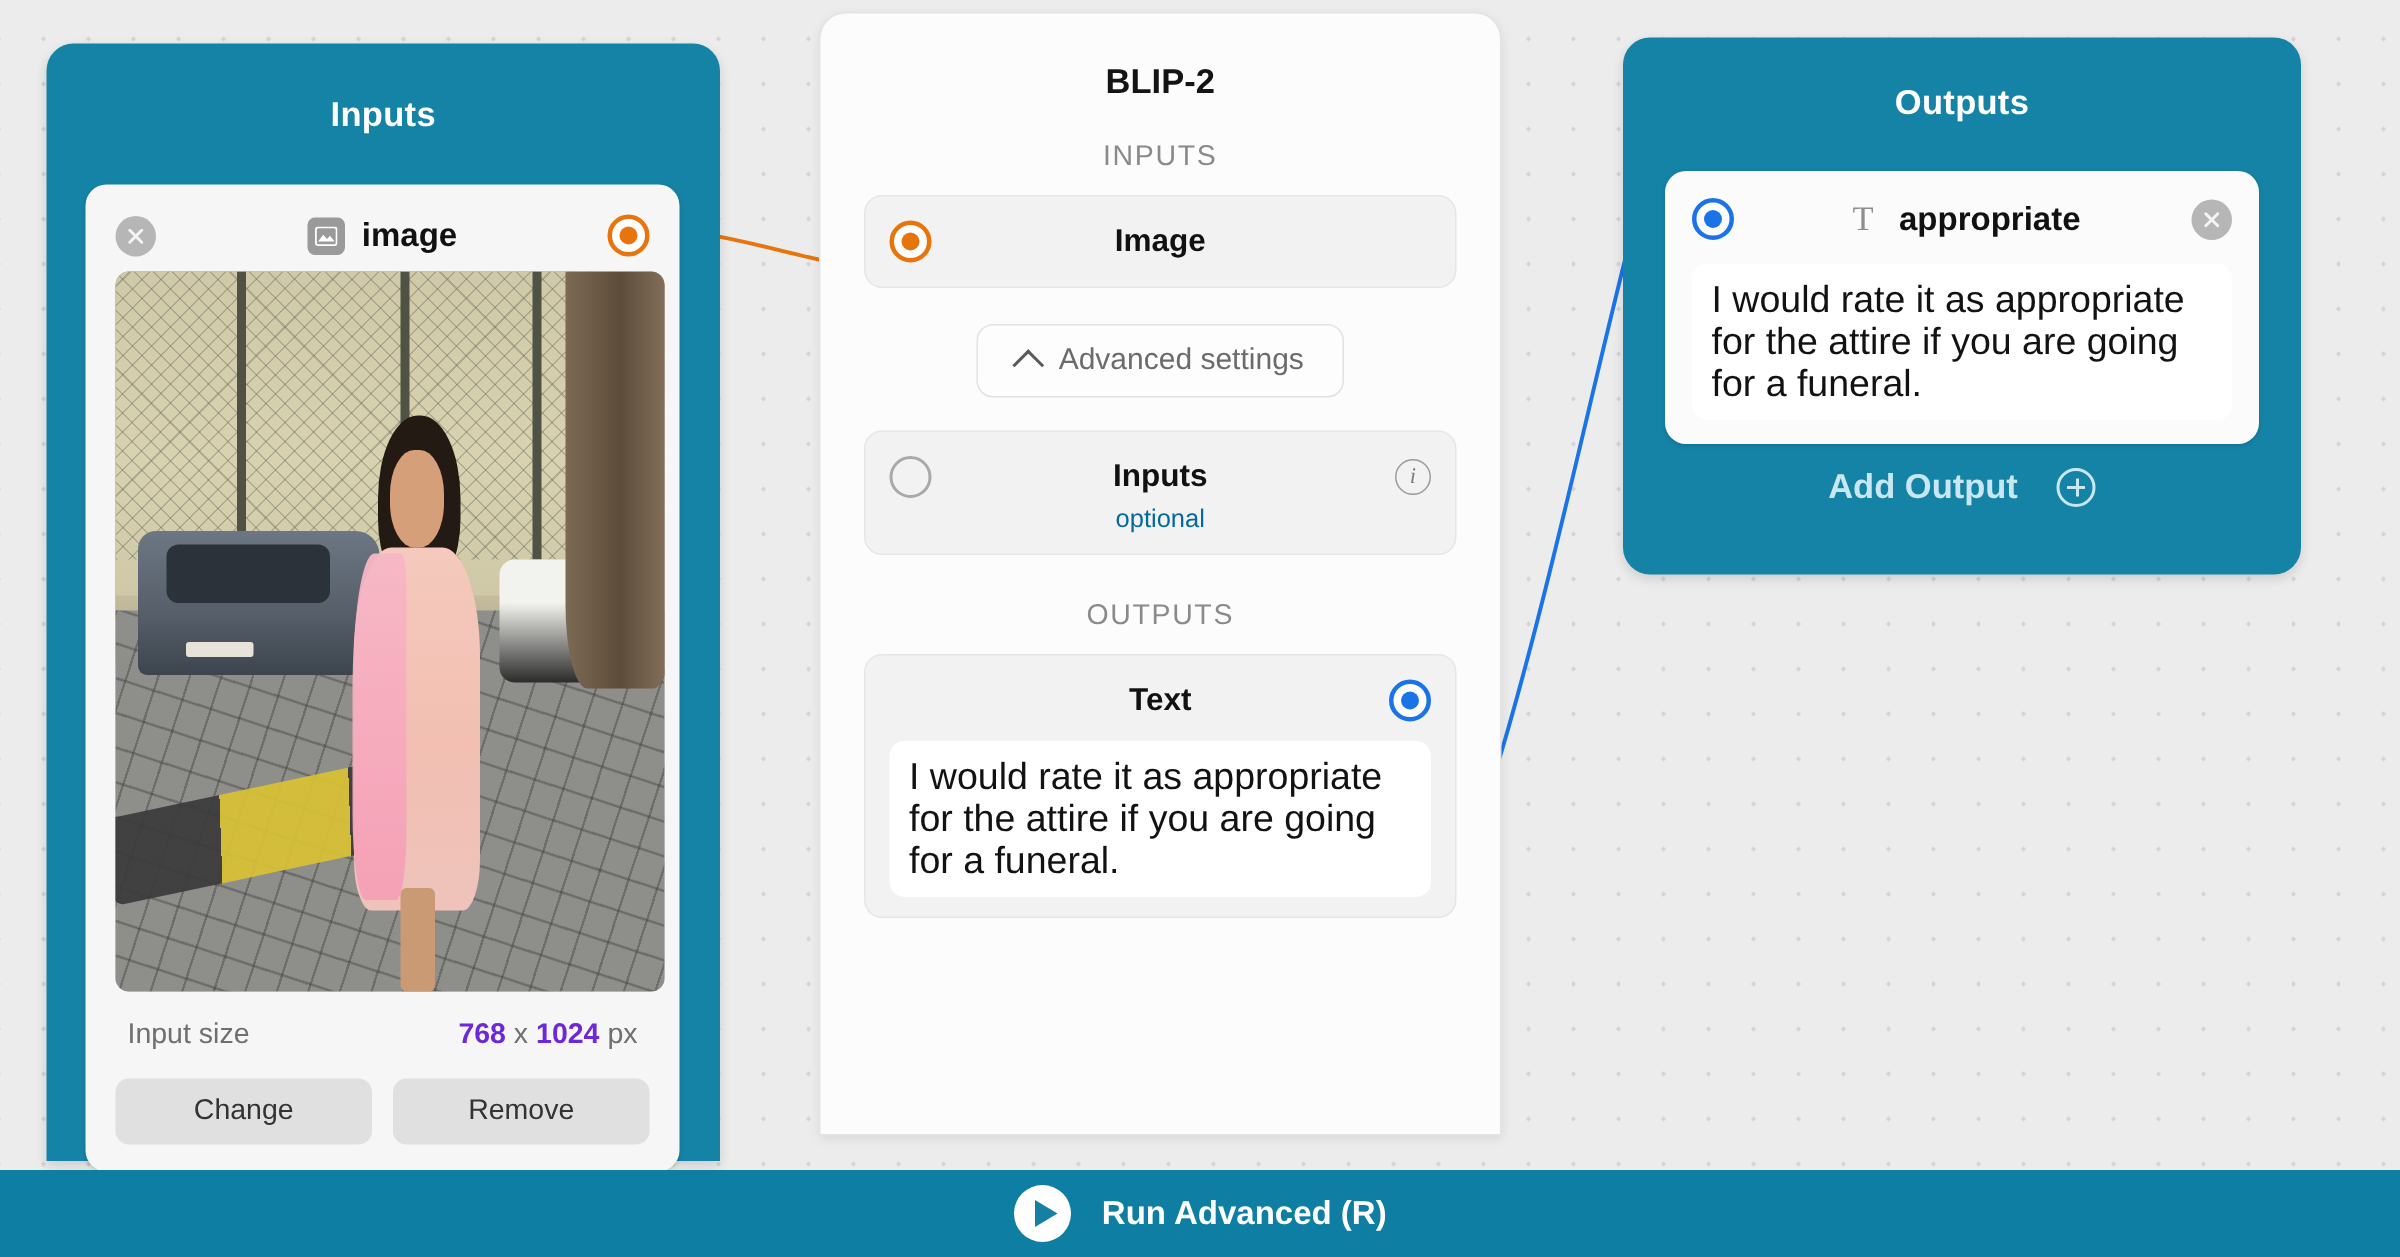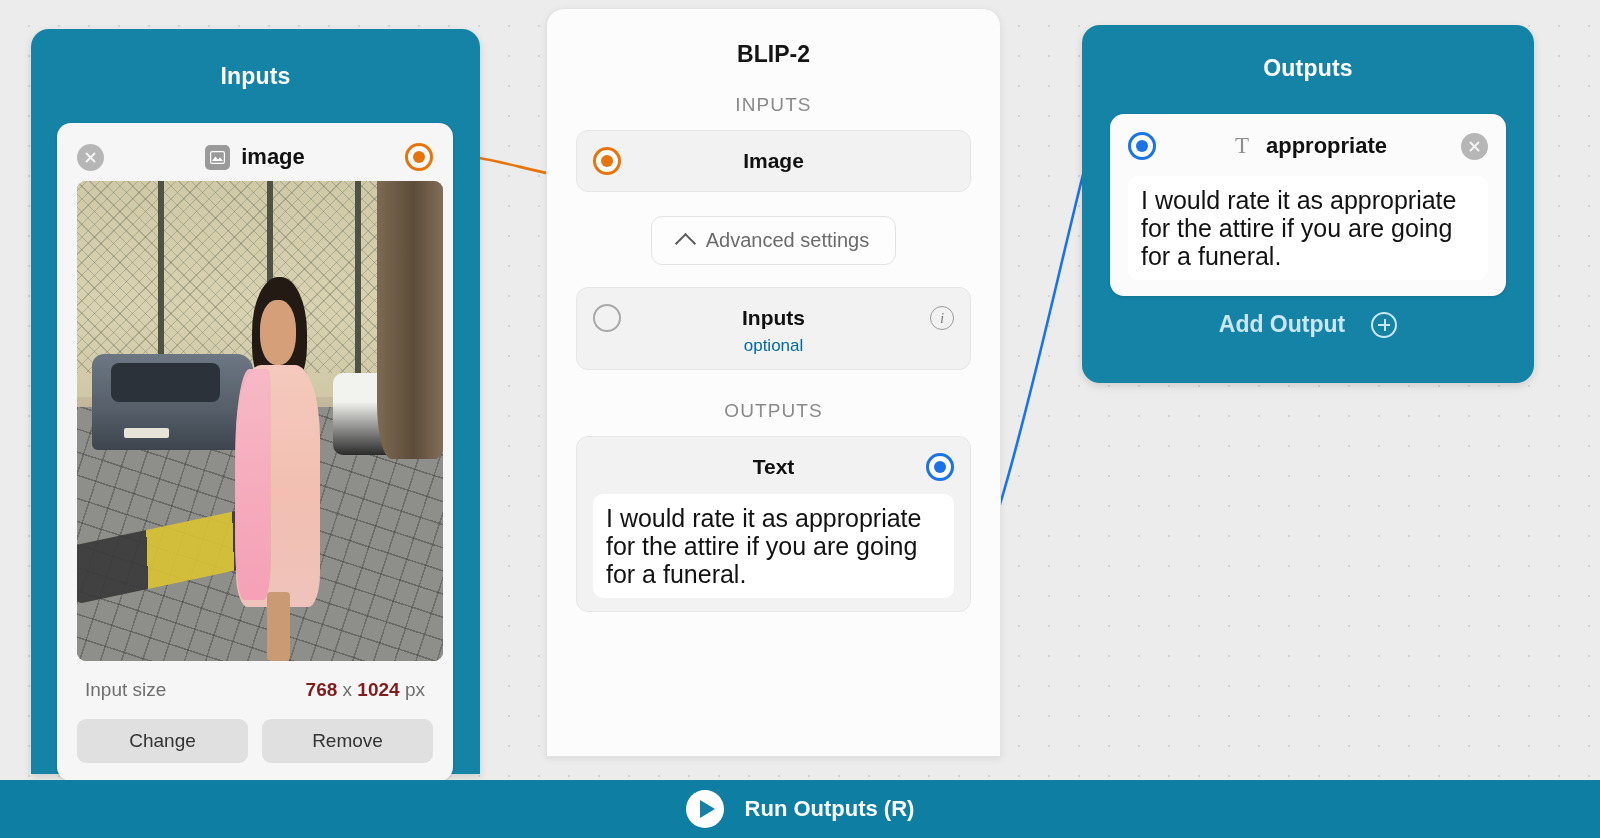--- a/index.html
+++ b/index.html
@@ -163,21 +163,21 @@
   .size-row {
     display: flex;
     align-items: baseline;
     justify-content: space-between;
     margin-top: 18px;
     padding: 0 8px;
     font-size: 19px;
   }
   .size-label { color: #6f6f6f; }
   .size-value { color: #6f6f6f; }
-  .size-value b { color: #7f1d1d; font-weight: bold; }
+  .size-value b { color: #6d28d9; font-weight: bold; }
 
   .btn-row {
     display: flex;
     gap: 14px;
     margin-top: 18px;
     align-items: center;
   }
   .gray-btn {
     flex: 1;
     height: 44px;
@@ -616,16 +616,16 @@
     <div class="add-output">
       <span>Add Output</span>
       <span class="plus-circle"></span>
     </div>
   </div>
 
   <div id="run-bar">
     <span class="play-circle">
       <span class="play-tri"></span>
     </span>
-    <span id="run-label">Run Outputs (R)</span>
+    <span id="run-label">Run Advanced (R)</span>
   </div>
 
 </div>
 
 </body></html>

